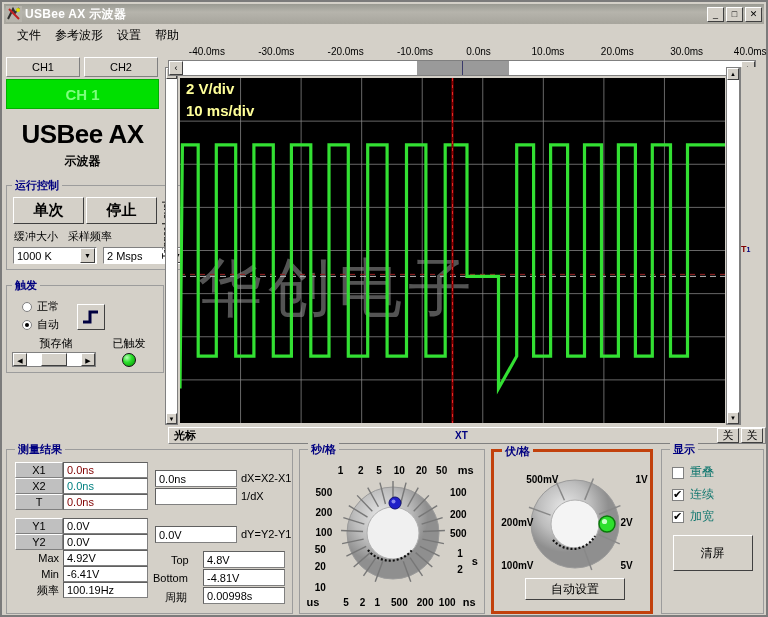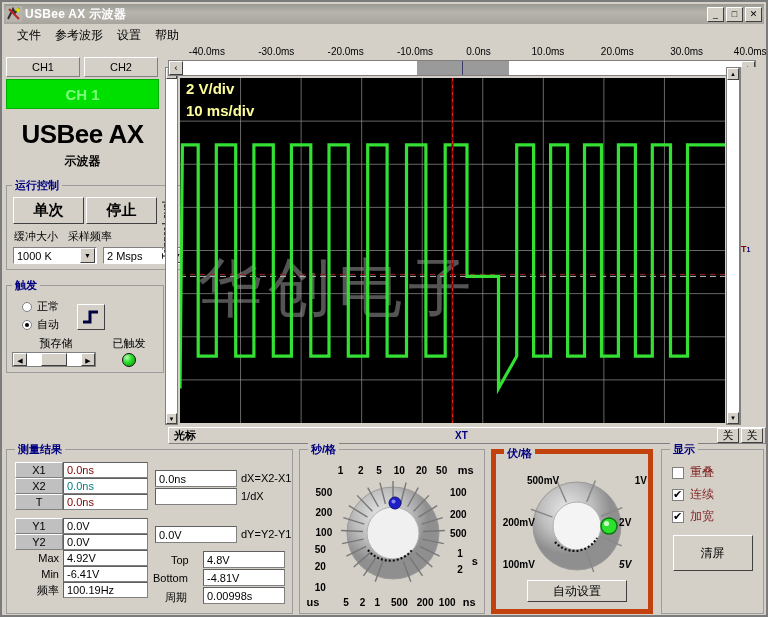--- a/index.html
+++ b/index.html
@@ -295,21 +295,21 @@
   .dial-wrap { position: absolute; inset: 0; }
   .dial-lbl {
     position: absolute; font-size: 10px; font-weight: bold; color: #000;
     white-space: nowrap; transform: translate(-50%, -50%);
   }
   .dial-unit { font-size: 11px; font-weight: bold; }
 
   
   .voltdiv {
     position: absolute; left: 489px; top: 447px; width: 162px; height: 165px;
-    border: 5px solid #c2410c;
+    border: 3px solid #c2410c;
   }
   .autobtn {
     position: absolute; left: 31px; top: 126px; width: 100px; height: 22px;
     background: #d4d0c8;
     border-top: 1px solid #fff; border-left: 1px solid #fff;
     border-right: 1px solid #404040; border-bottom: 1px solid #404040;
     font-size: 12px; display: flex; align-items: center; justify-content: center; color:#000;
   }
 
   
@@ -319,21 +319,21 @@
   }
   .chk-line { display: flex; align-items: center; gap: 6px; margin: 0 0 5px 10px; }
   .chk {
     width: 12px; height: 12px; background: #fff; border: 1px solid #808080;
     position: relative; flex: none;
   }
   .chk.on::after {
     content: "✔"; position: absolute; left: 0px; top: -3px;
     font-size: 11px; color: #000; line-height: 14px;
   }
-  .chk-line span { font-size: 12px; color: #7f1d1d; }
+  .chk-line span { font-size: 12px; color: #0f766e; }
   .clrbtn {
     margin: 10px auto 16px auto; width: 80px; height: 36px; background: #d4d0c8;
     border-top: 1px solid #fff; border-left: 1px solid #fff;
     border-right: 1px solid #404040; border-bottom: 1px solid #404040;
     font-size: 12px; display: flex; align-items: center; justify-content: center; color:#000;
   }
 </style>
 </head>
 <body>
 
@@ -661,21 +661,21 @@
           </g>
         <path d="M59 88 A 26 26 0 0 0 101 84" stroke="#111" stroke-width="2.2" fill="none" stroke-dasharray="2 2"></path>
         <circle cx="113" cy="72" r="8" fill="#2ee02e" stroke="#0a7a0a" stroke-width="1.5"></circle>
         <circle cx="110.5" cy="69.5" r="2.6" fill="#c8ffc8"></circle>
       </svg>
       <span class="dial-lbl" style="left:31%; top:17%;">500mV</span>
       <span class="dial-lbl" style="left:69%; top:17%;margin-left:40px;">1V</span>
       <span class="dial-lbl" style="left:15%; top:44%;">200mV</span>
       <span class="dial-lbl" style="left:85%; top:44%;">2V</span>
       <span class="dial-lbl" style="left:15%; top:71%;">100mV</span>
-      <span class="dial-lbl" style="left:85%; top:71%;font-style:italic;">5V</span>
+      <span class="dial-lbl" style="left:85%; top:71%;">5V</span>
     </div>
     <div class="autobtn">自动设置</div>
   </div>
 
   <div class="disp">
     <span class="legend">显示</span>
     <div style="padding-top:14px;">
       <div class="chk-line">
         <span class="chk"></span>
         <span>重叠</span>

